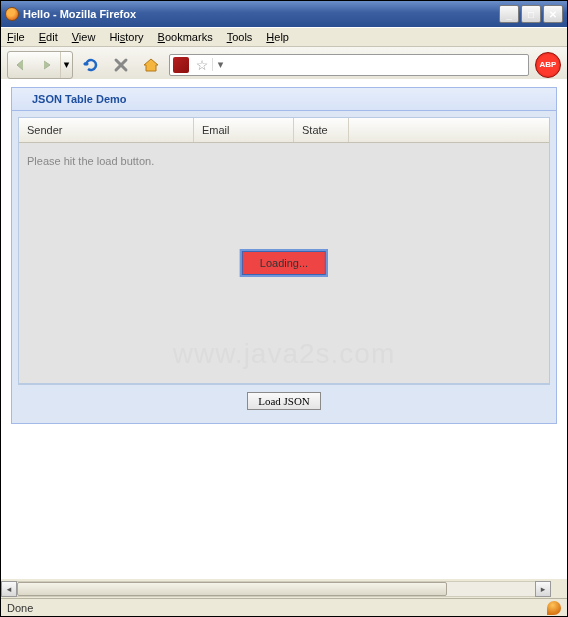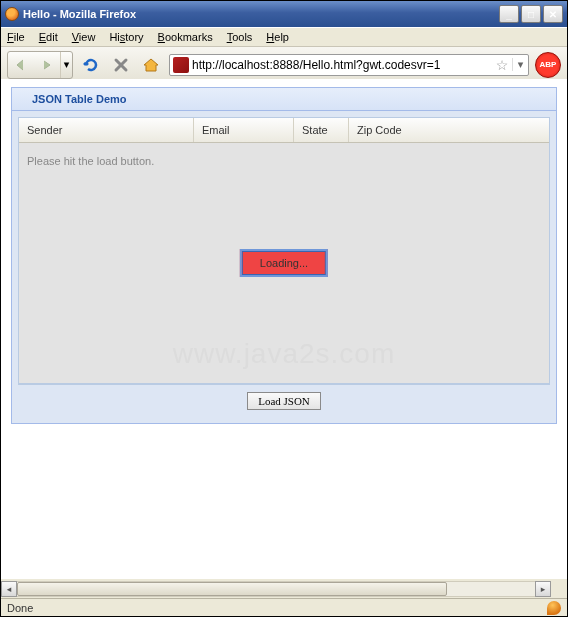--- a/index.html
+++ b/index.html
@@ -256,37 +256,35 @@
         <line x1="13" y1="3" x2="3" y2="13"></line>
       </svg>
   </div>
   <div class="tb-btn">
     <svg class="home-ico" viewBox="0 0 16 14">
         <path d="M8 1 L15 7 L13 7 L13 13 L3 13 L3 7 L1 7 Z" fill="#f4b63f" stroke="#b3791a"></path>
       </svg>
   </div>
   <div class="urlbar">
     <div class="url-favicon"></div>
-    <div class="url-text">http://localhost:8888/Hello.html?gwt.codesvr=1</div>
     <div class="url-star">☆</div>
     <div class="url-drop">▾</div>
   </div>
   <div class="abp">ABP</div>
 </div>
 
 <div class="content-area">
   <div class="panel">
     <div class="panel-header">JSON Table Demo</div>
     <div class="panel-body">
       <div class="table-wrap">
         <div class="thead">
           <div class="th sender">Sender</div>
           <div class="th phone">Email</div>
           <div class="th state">State</div>
-          <div class="th zip">Zip Code</div>
         </div>
         <div class="tbody">
           <span>Please hit the load button.</span>
           <div class="watermark">www.java2s.com</div>
           <div class="loading-box">Loading...</div>
         </div>
       </div>
       <div class="panel-footer">
         <button class="load-btn">Load JSON</button>
       </div>

